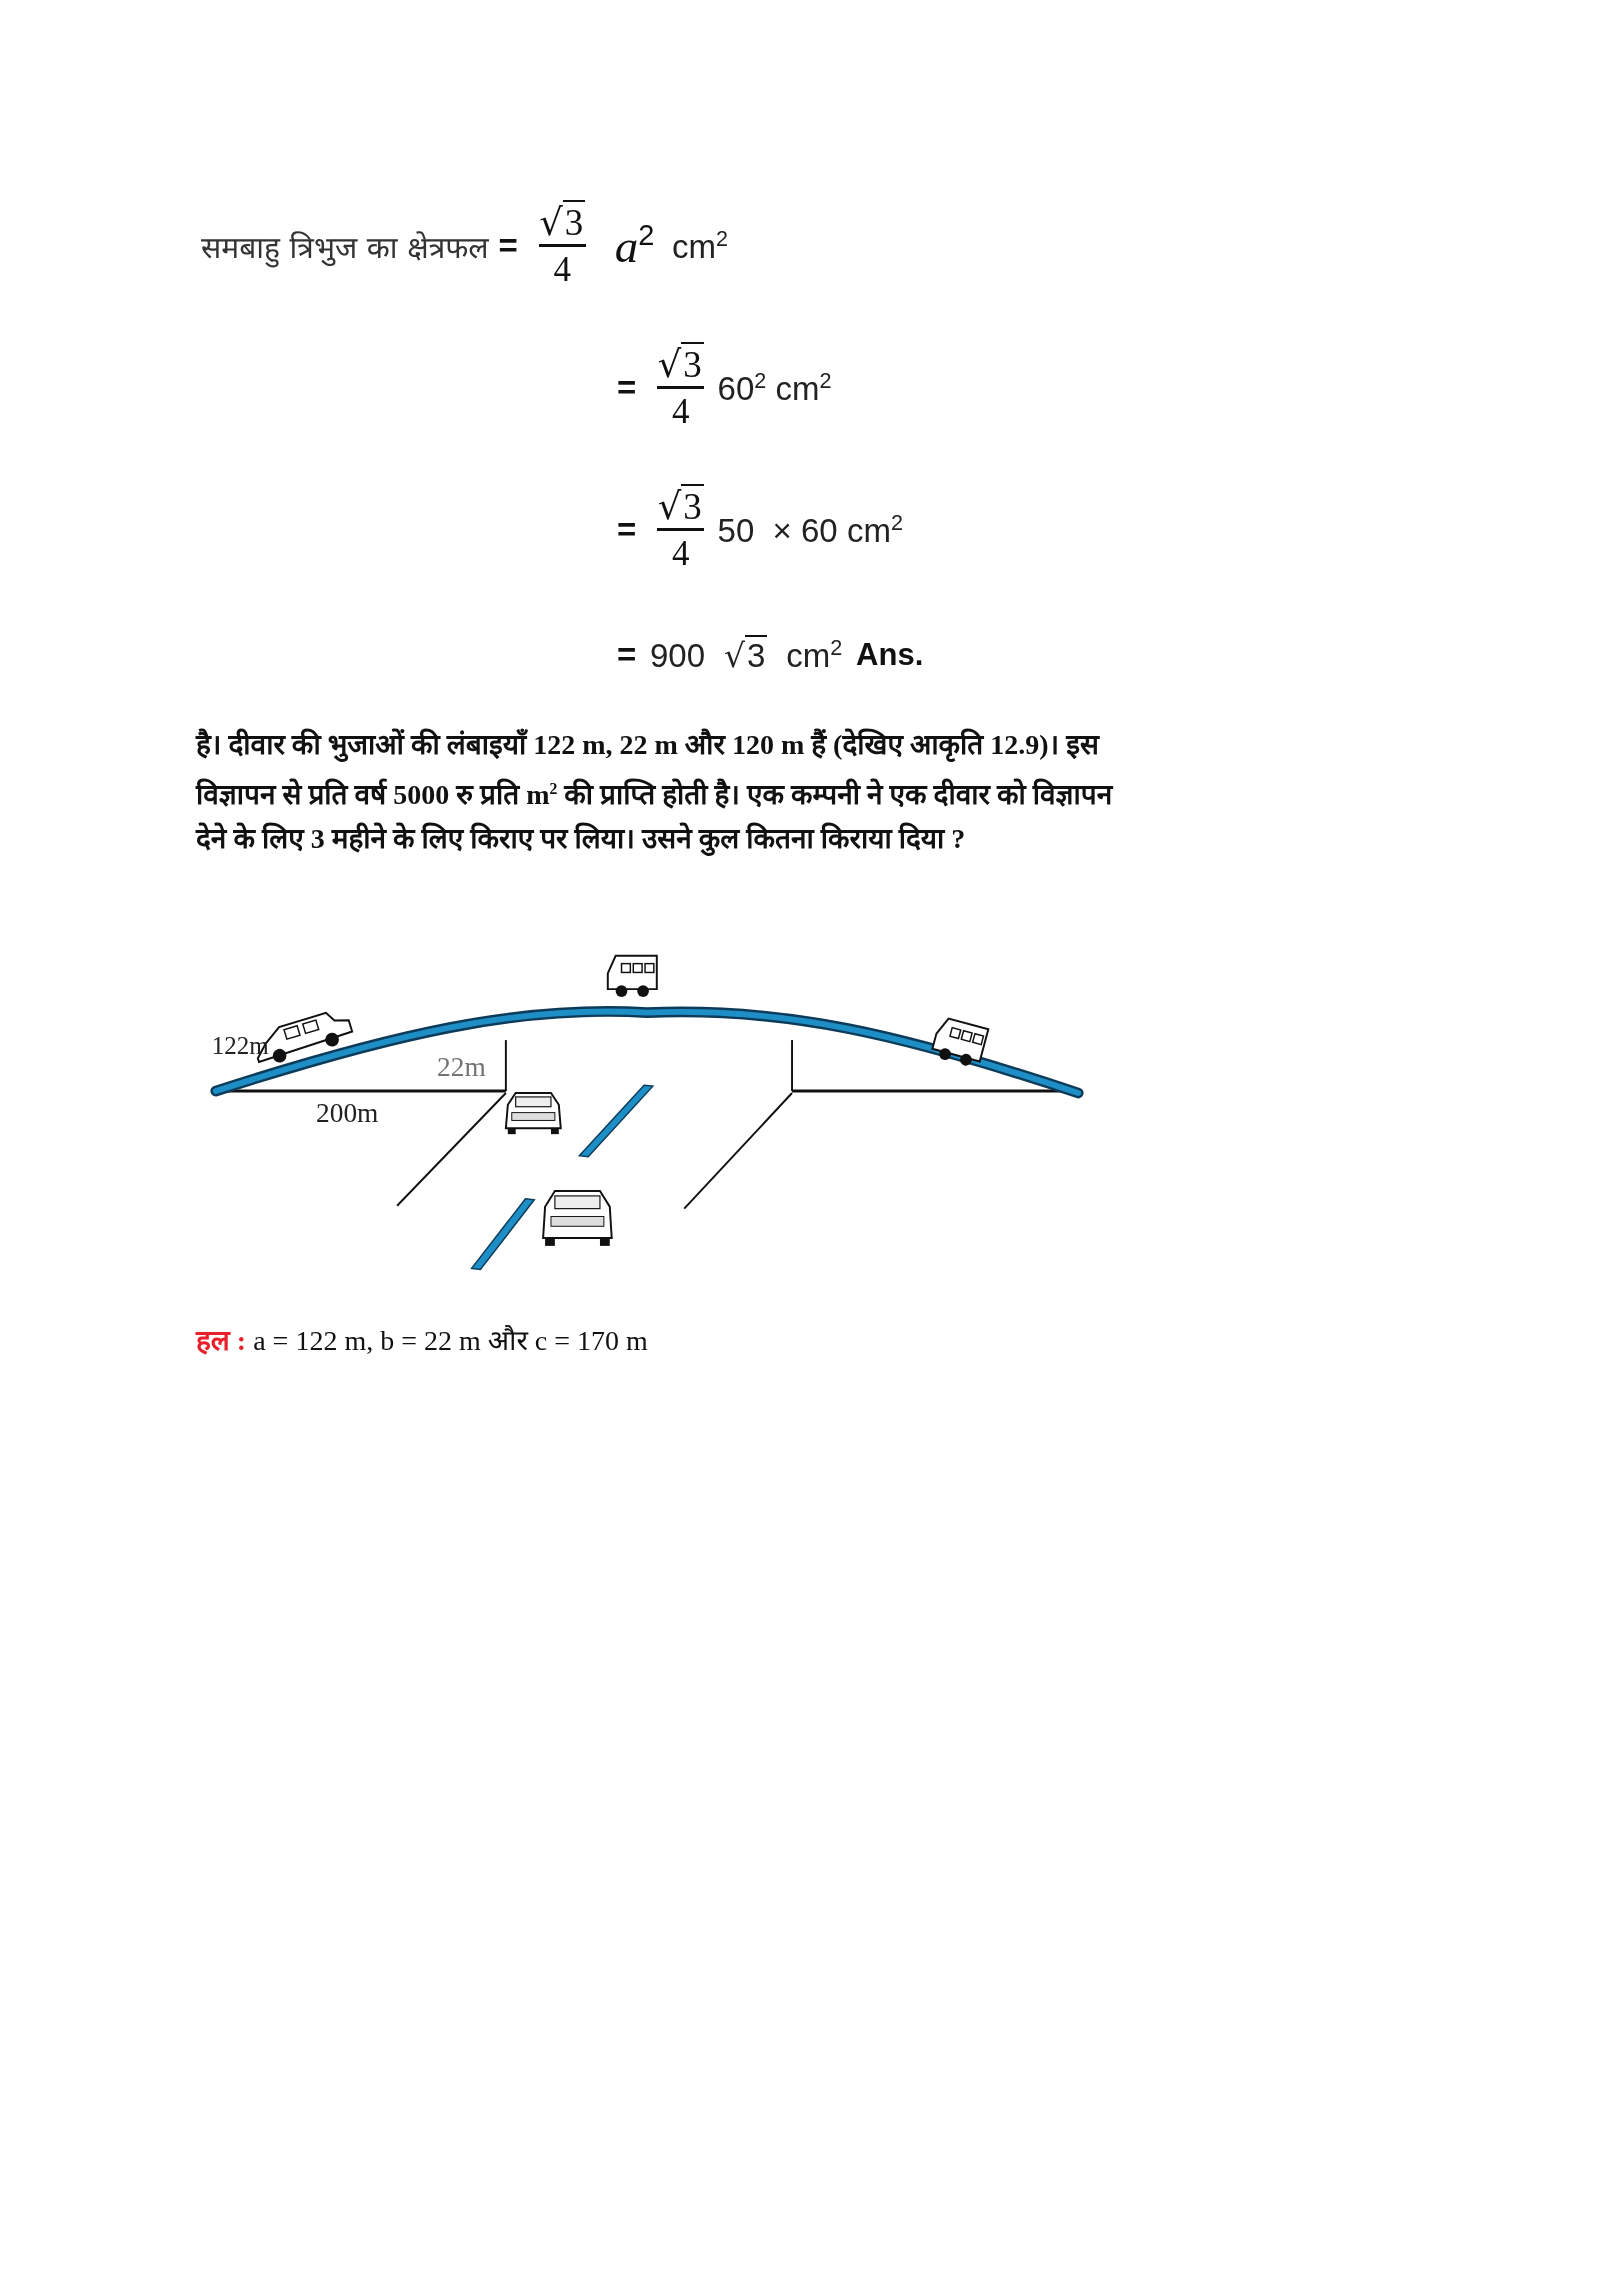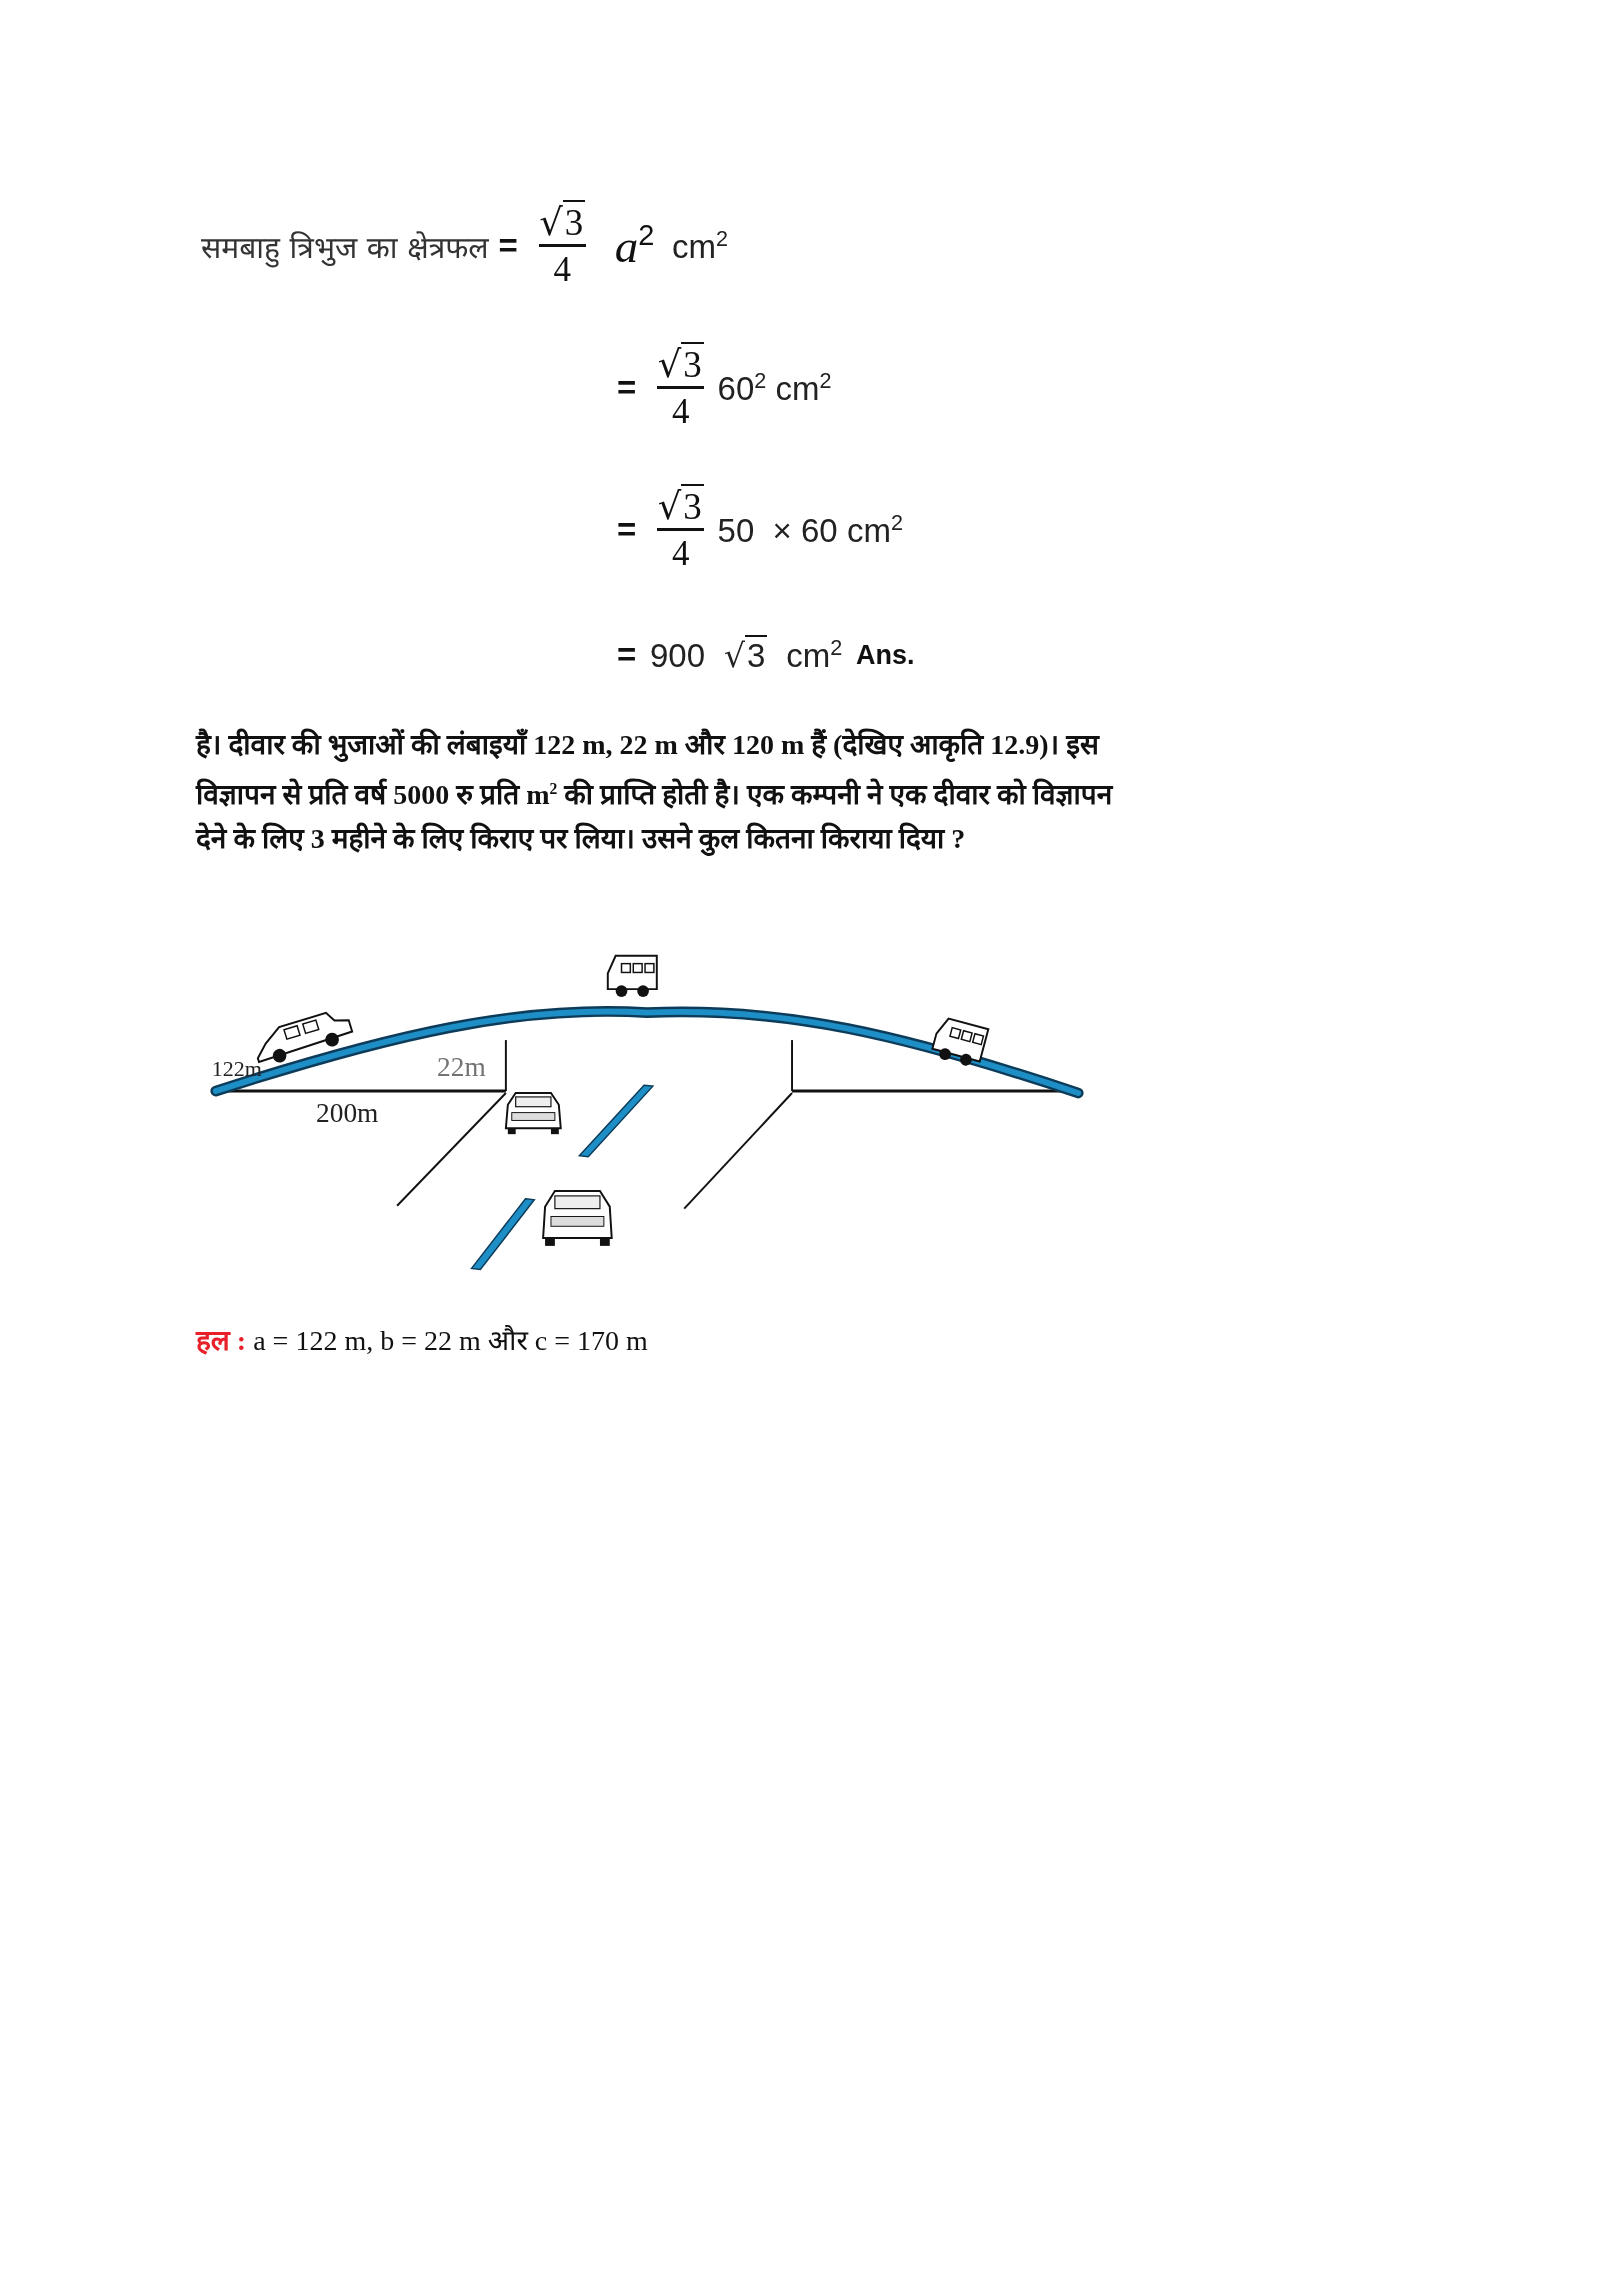--- a/index.html
+++ b/index.html
@@ -14,21 +14,21 @@
   .frac .bar { width: 47px; height: 2.9px; background: #111; }
   .frac .den { font-family: "Liberation Serif", serif; font-size: 35px; line-height: 45px; }
   .sqrt { position: relative; display: inline-block; }
   .sqrt .radic { font-family: "DejaVu Sans", sans-serif; }
   .sqrt .radicand { border-top: 2px solid #111; padding: 0 2px; }
   .eqsign { font-family: "Liberation Sans", sans-serif; font-size: 33px; font-weight: bold; margin-right: 7.8px; }
   .term { font-family: "Liberation Sans", sans-serif; font-size: 33px; color: #222; }
   .term sup { font-size: 21.6px; }
   .var-a { font-family: "Liberation Serif", serif; font-style: italic; font-size: 47px; margin-left: 15.7px; }
   .var-a sup { font-style: normal; font-family: "Liberation Sans", sans-serif; font-size: 29px; }
-  .ans { font-family: "Liberation Sans", sans-serif; font-weight: bold; font-size: 27px; margin-left: 13.7px; }
+  .ans { font-family: "Liberation Sans", sans-serif; font-weight: bold; font-size: 31px; margin-left: 13.7px; }
 
   .label-hindi { font-family: "DejaVu Sans", sans-serif; font-size: 30px; color: #333; margin-right: 9.8px; }
 
   
   .question { font-family: "Liberation Serif", "DejaVu Serif", serif; font-weight: bold; font-size: 28px; line-height: 44px; color: #111; width: 1274px; }
   .question sup { font-size: 15.7px; }
 
   
   .solution { font-family: "Liberation Serif", "DejaVu Serif", serif; font-size: 28px; color: #111; }
   .sol-label { color: #e8202a; font-weight: bold; }
@@ -137,21 +137,21 @@
     </g>
 
     <g transform="translate(348,250)">
       <path d="M8 16 L18 0 L64 0 L74 16 L76 48 L6 48 Z" fill="#fff" stroke="#111" stroke-width="2"></path>
       <rect x="18" y="5" width="46" height="13" fill="#eee" stroke="#111" stroke-width="1.2"></rect>
       <rect x="14" y="26" width="54" height="10" fill="#ddd" stroke="#111" stroke-width="1"></rect>
       <rect x="8" y="48" width="10" height="8" fill="#111"></rect>
       <rect x="64" y="48" width="10" height="8" fill="#111"></rect>
     </g>
   </svg>
-  <span class="abs serif" style="left:15.7px; top:86px; font-size:22px; color:#222;margin-top:24px;">122m</span>
+  <span class="abs serif" style="left:15.7px; top:86px; font-size:25px; color:#222;">122m</span>
   <span class="abs serif" style="left:241px; top:106px; font-size:27.4px; color:#737373;">22m</span>
   <span class="abs serif" style="left:120px; top:152px; font-size:27.4px; color:#222;">200m</span>
 </div>
 
 <div class="abs solution" style="left:196px; top:1320px;">
   <span class="sol-label"><span>हल</span><span> :</span></span><span> a = 122 m, b = 22 m और c = 170 m</span>
 </div>
 
 
 </body></html>

